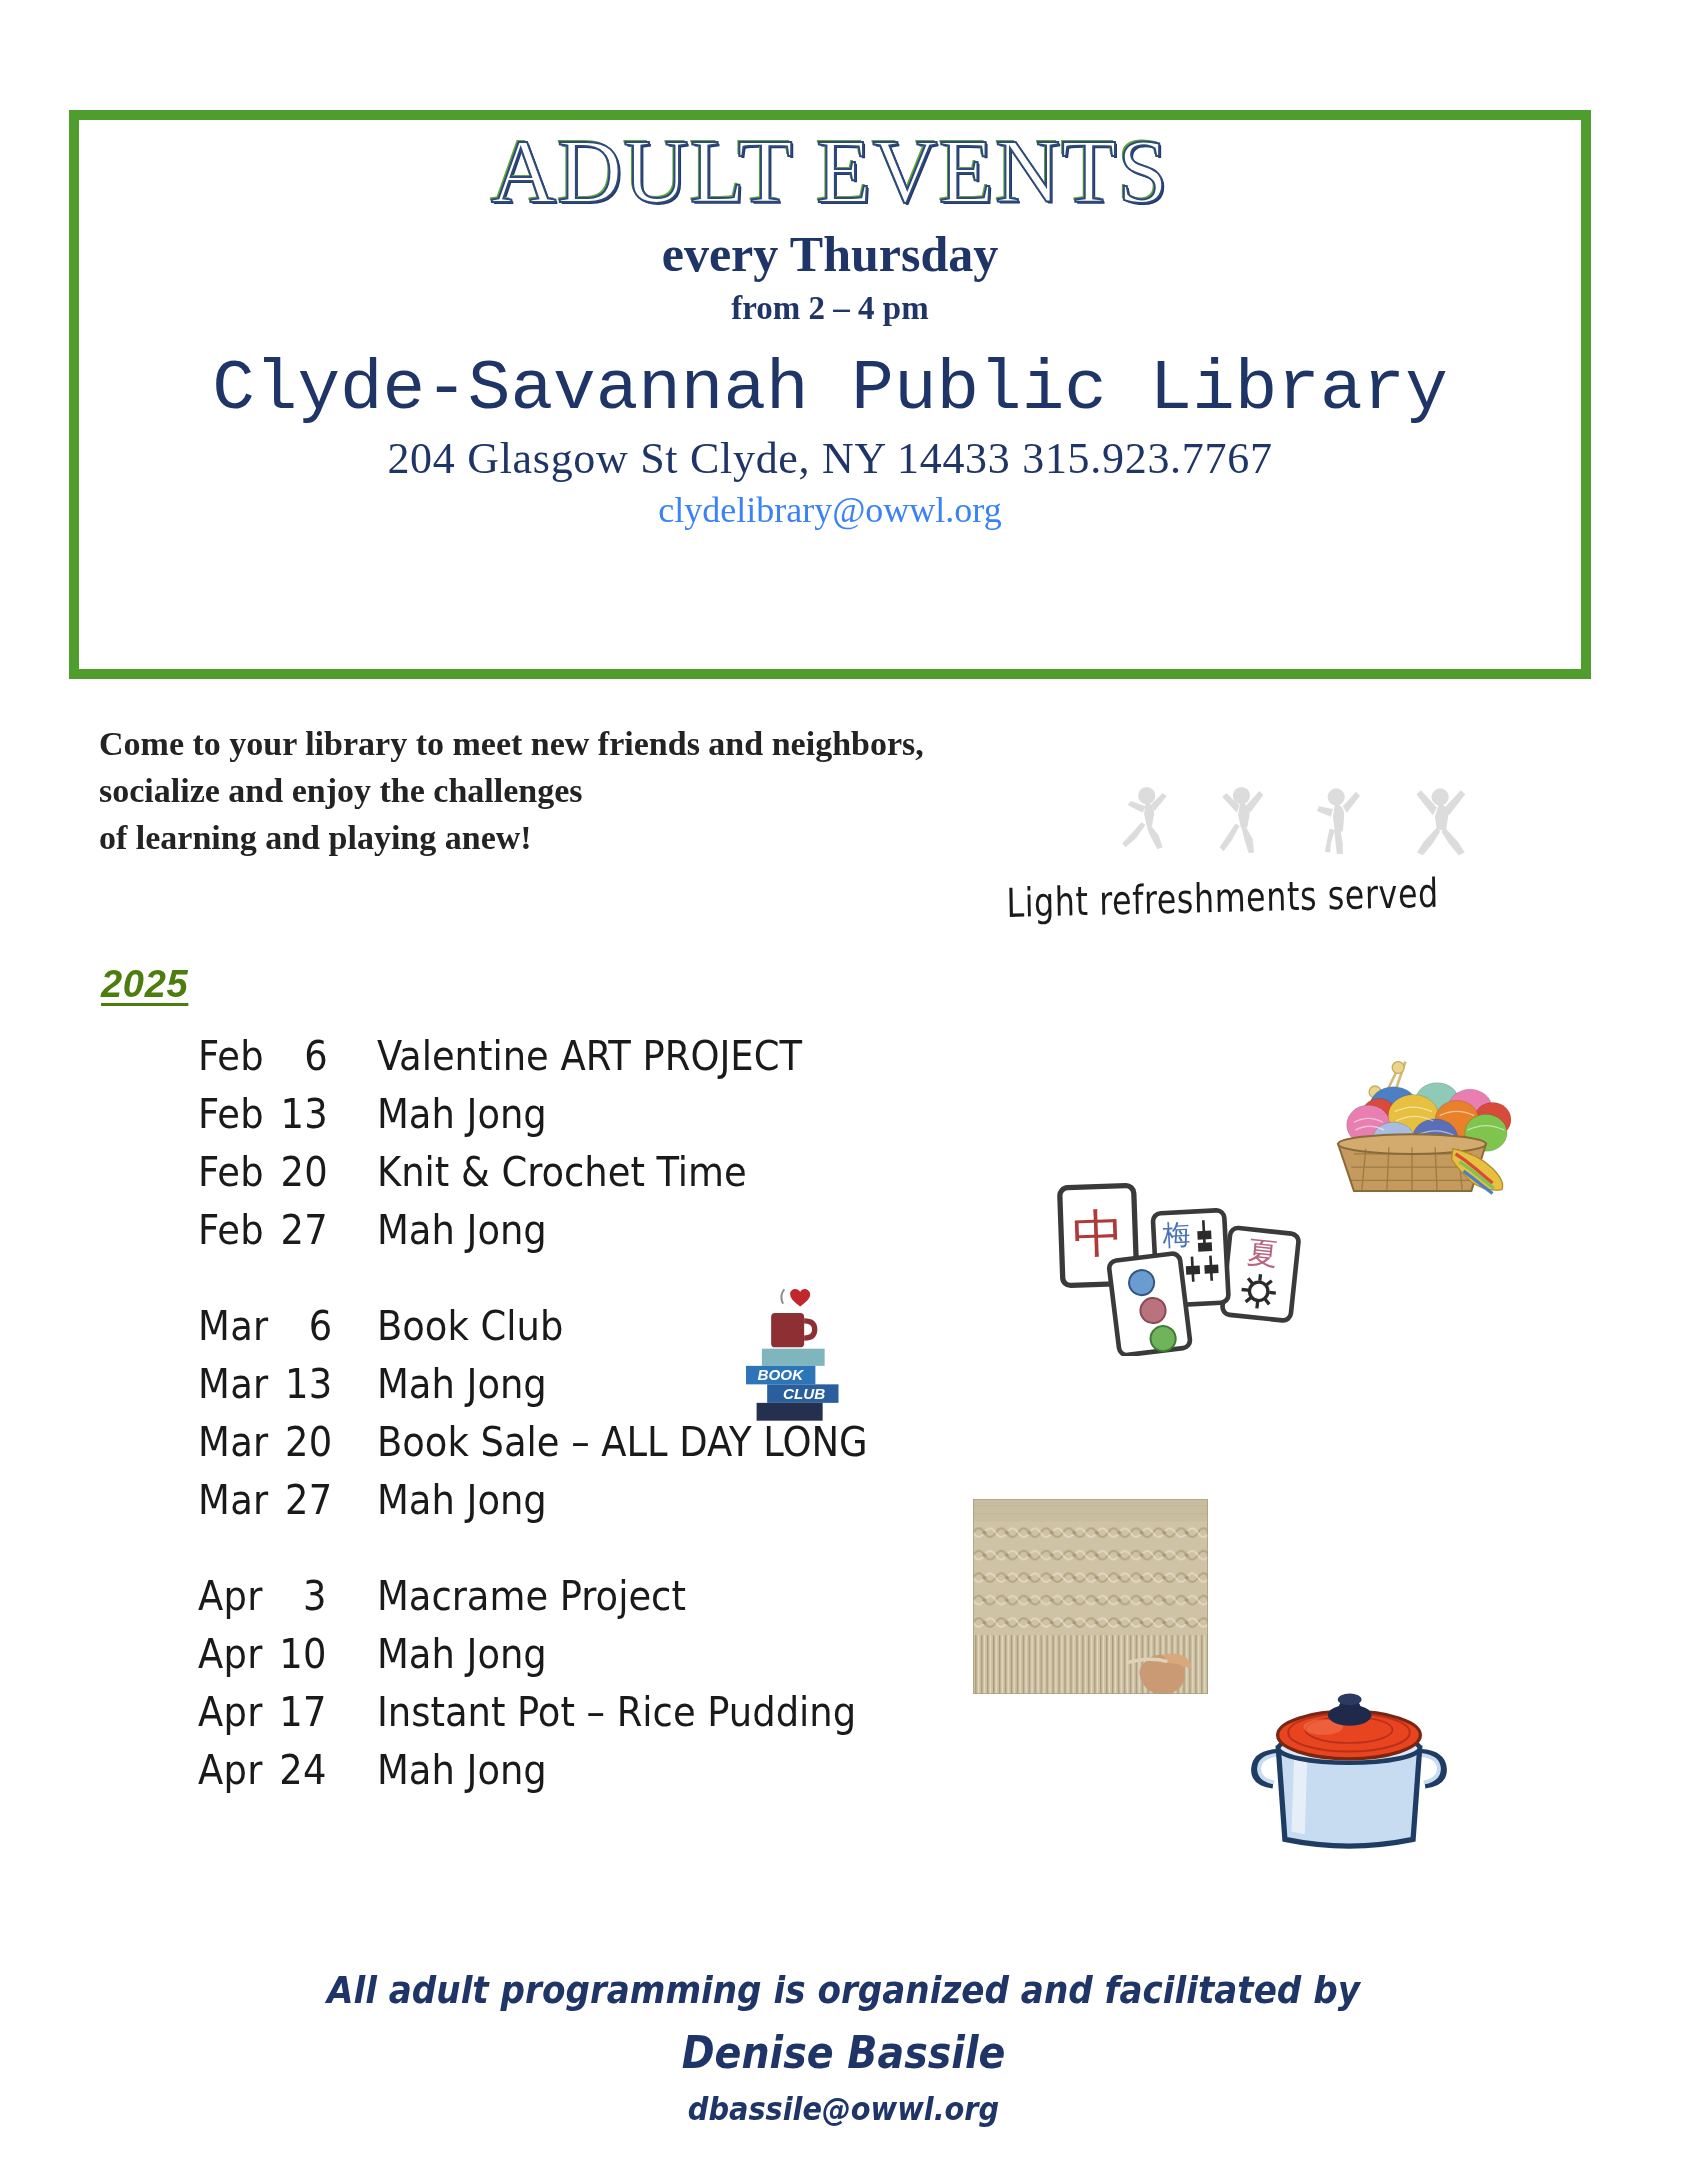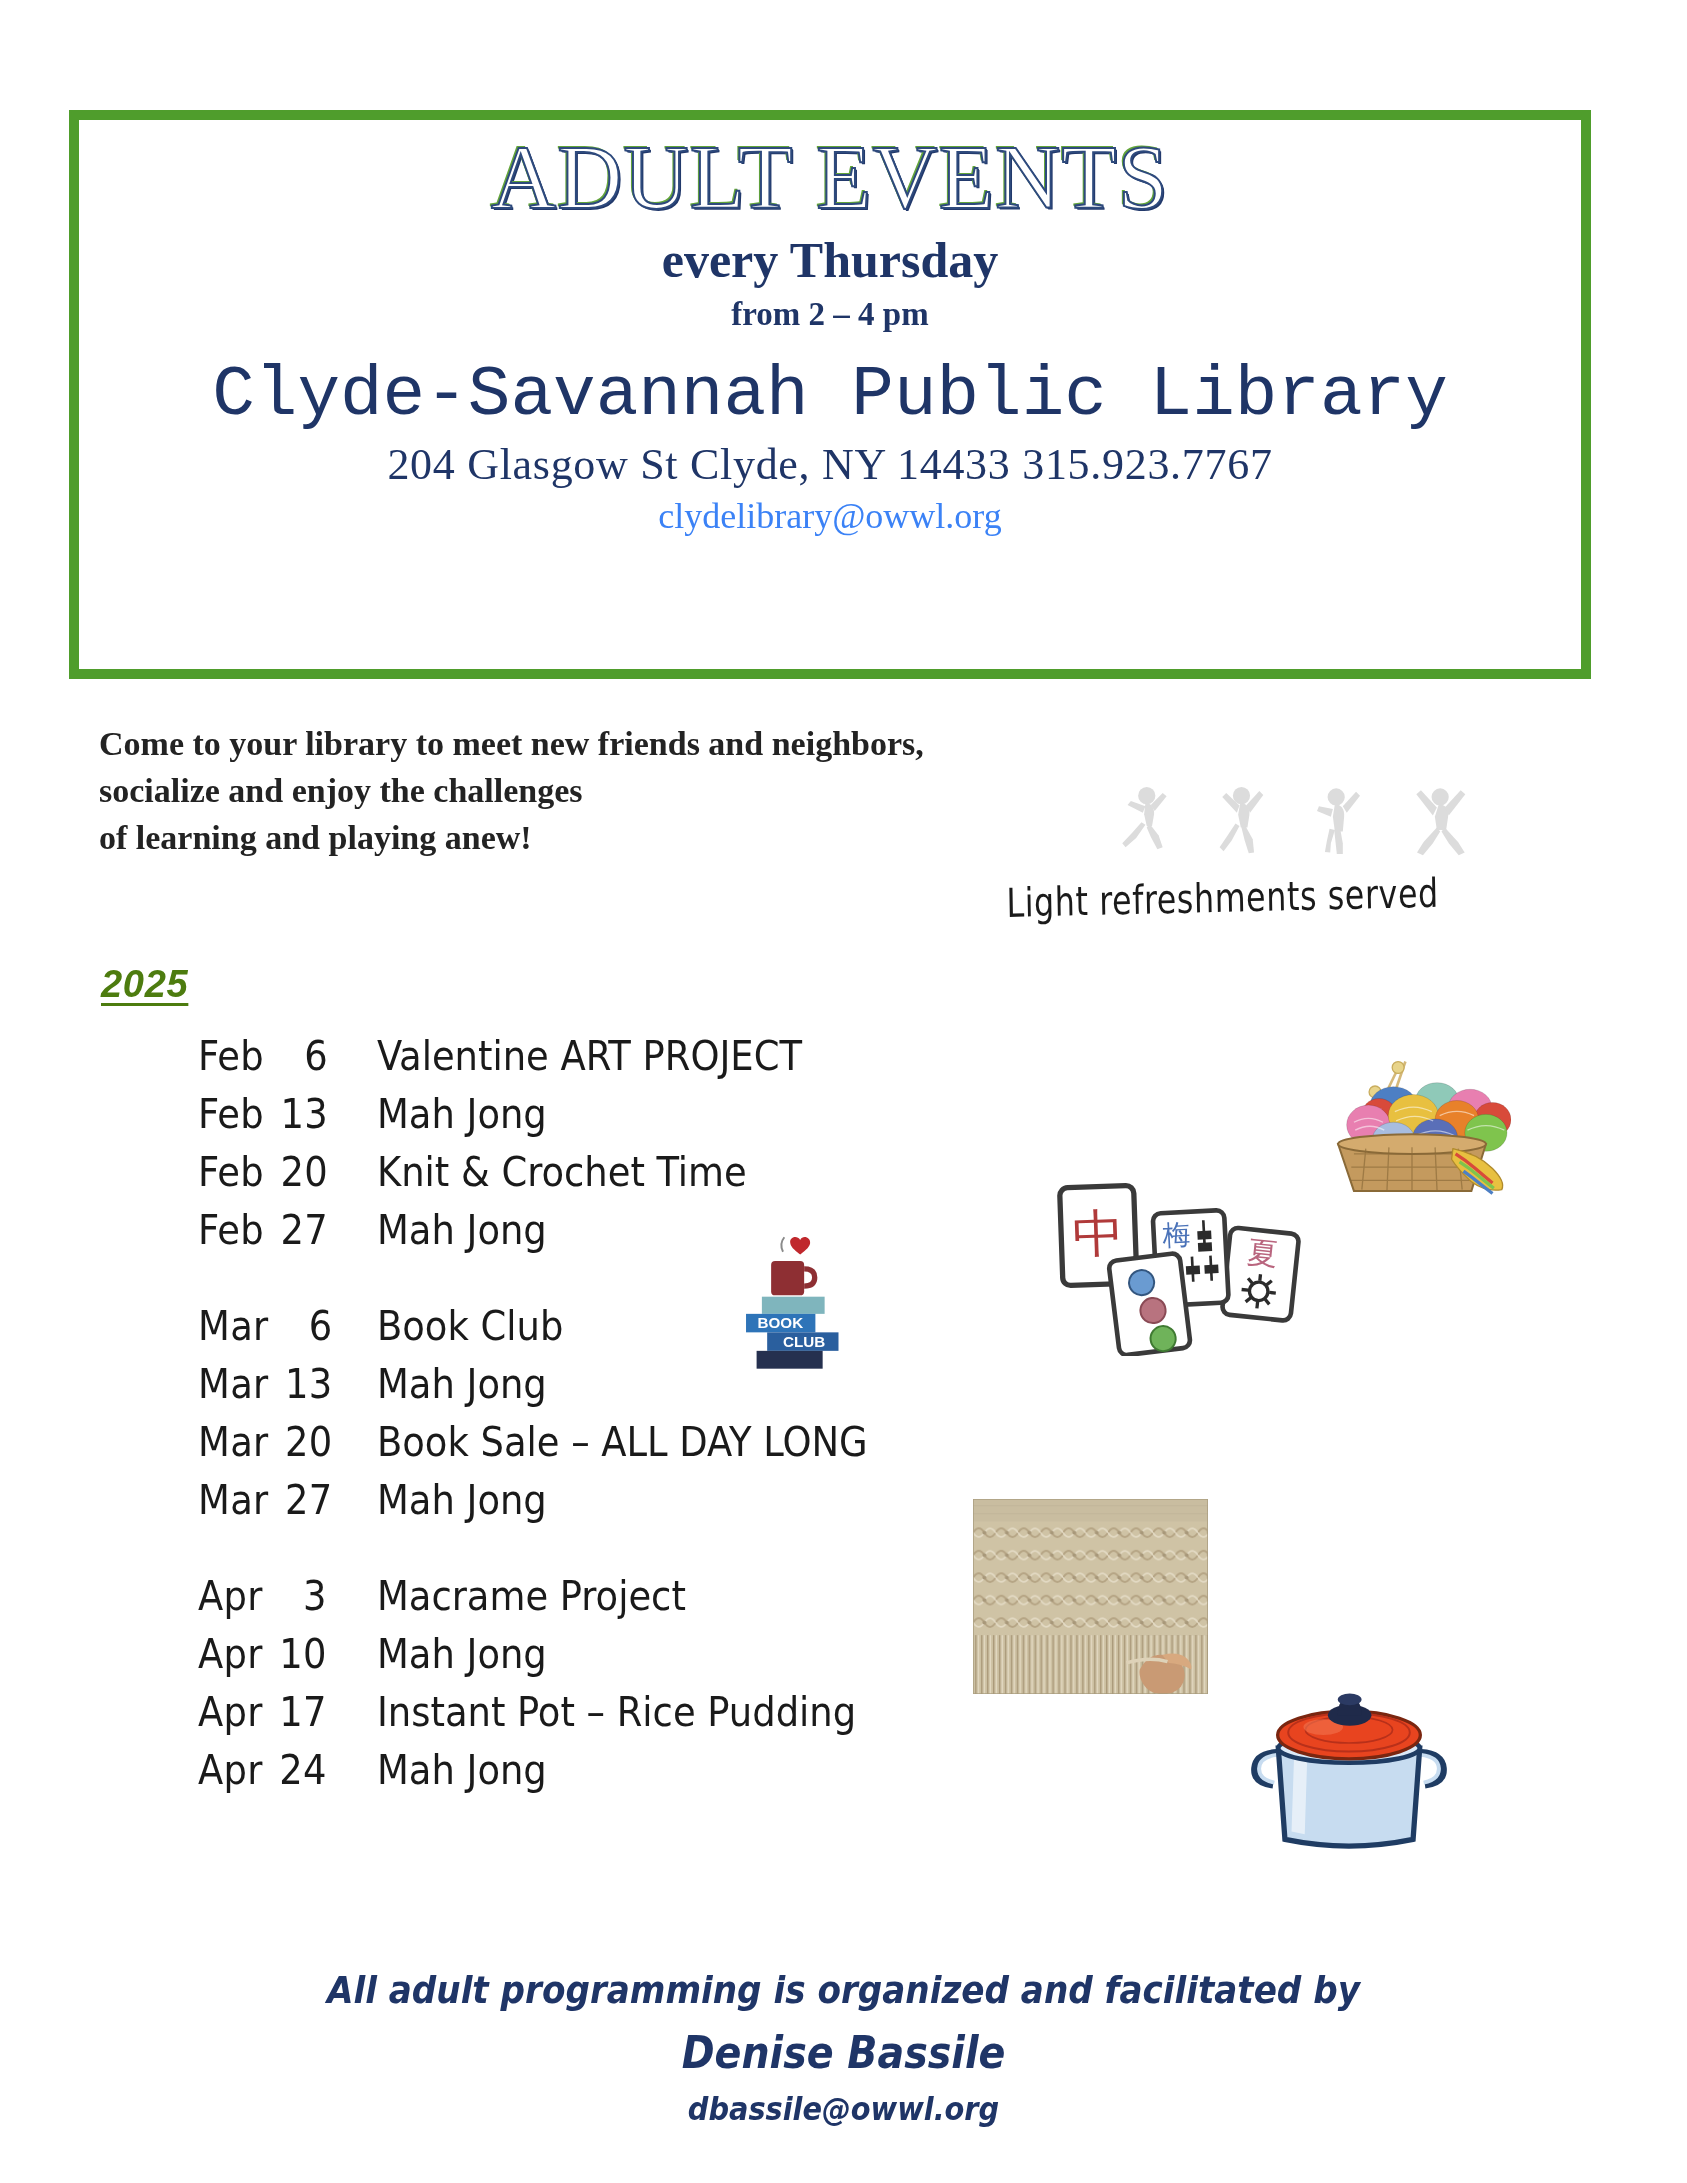--- a/index.html
+++ b/index.html
@@ -30,21 +30,21 @@
     background: #ffffff;
     box-sizing: border-box;
   }
   #header-inner {
     position: absolute;
     left: 0; top: 0; right: 0; bottom: 0;
     text-align: center;
   }
   #flyer-title {
     margin: 0;
-    padding-top: 13px;
+    padding-top: 7px;
     font-family: "Liberation Serif", "DejaVu Serif", serif;
     font-size: 90px;
     font-weight: 400;
     letter-spacing: 1.3px;
     line-height: 1.0;
     color: #ffffff;
     -webkit-text-stroke: 2px #2e4a7d;
     text-shadow:
       -2px -2px 0 #63a53a,
       -1.3px -1.3px 0 #63a53a,
@@ -177,23 +177,24 @@
     position: absolute;
     left: 1052px;
     top: 1164px;
     width: 271px;
     height: 192px;
   }
   
   #bookclub {
     position: absolute;
     left: 722px;
-    top: 1228px;
+    top: 1280px;
     width: 126px;
     height: 142px;
+    font-style: italic;
   }
   
   #macrame {
     position: absolute;
     left: 973px;
     top: 1499px;
     width: 235px;
     height: 195px;
   }
   

